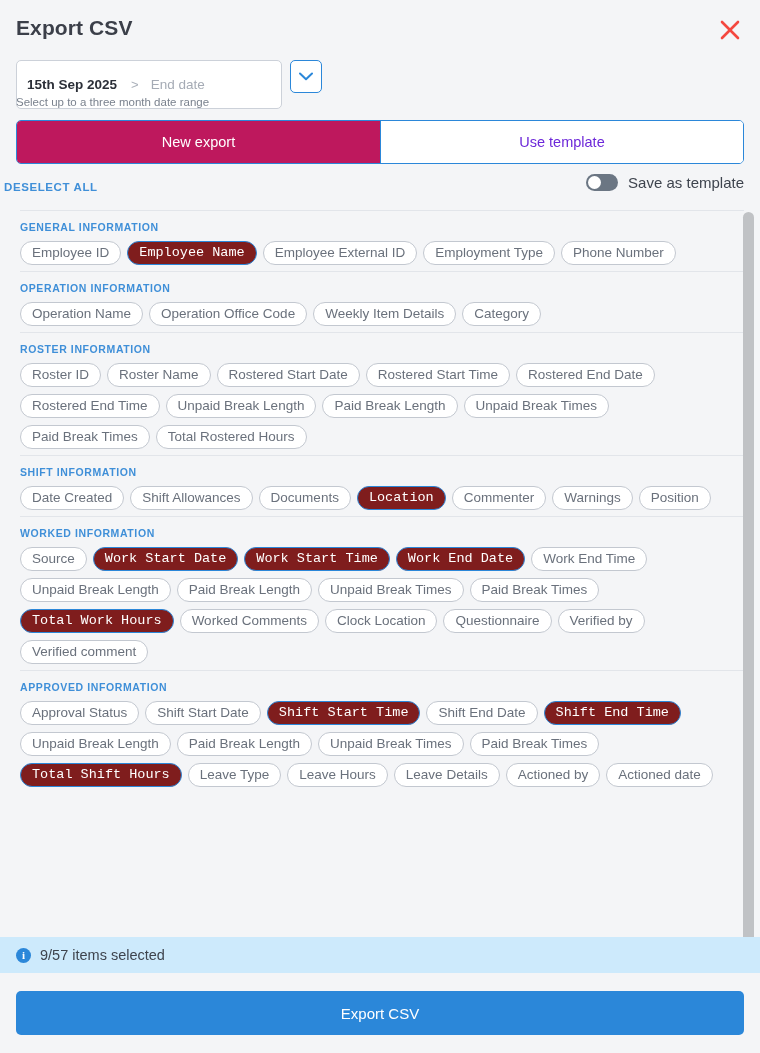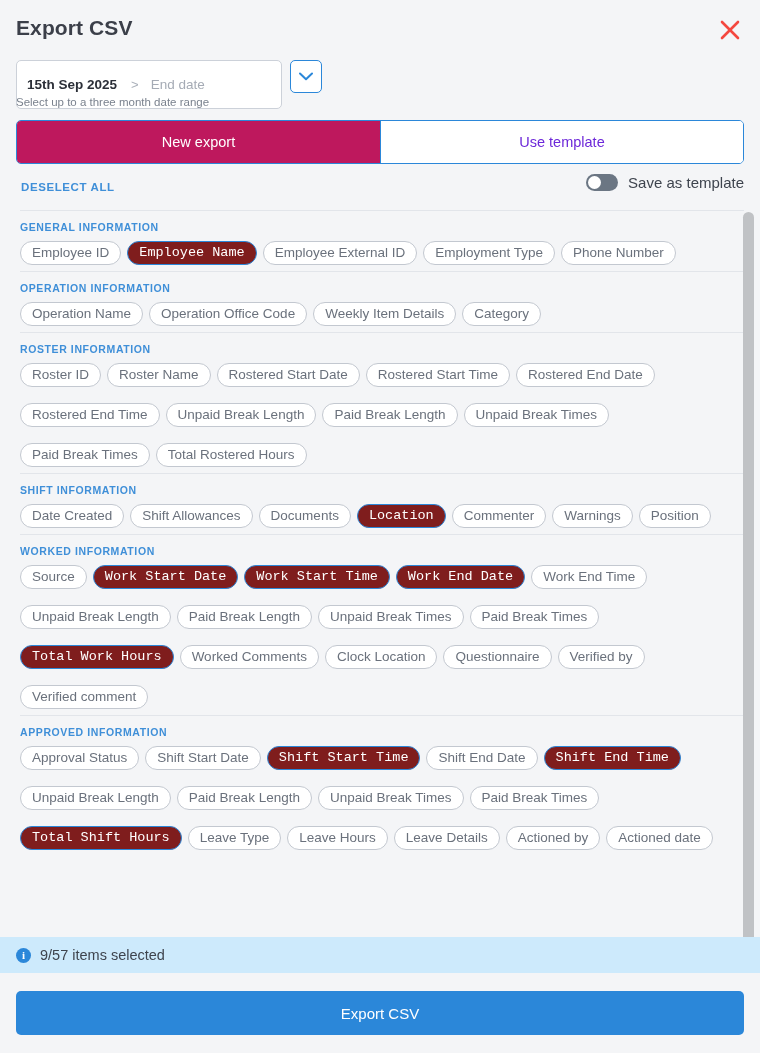--- a/index.html
+++ b/index.html
@@ -113,21 +113,21 @@
     background: #fff;
     color: #6d28d9;
   }
   .tab.active { background: #be185d; color: #fff; }
   .tab + .tab { border-left: 1.5px solid #2b87d9; }
 
   
   .actions {
     flex: 0 0 46px;
     position: relative;
-    padding: 0 21px;
+    padding: 0 4px;
     display: flex;
     align-items: center;
   }
   .deselect {
     font-size: 11.5px;
     font-weight: bold;
     color: #3f8fd8;
     letter-spacing: 0.6px;
     cursor: pointer;
   }
@@ -172,21 +172,21 @@
   }
   .section { padding: 10px 0 6px 0; border-top: 1px solid #e2e5ea; }
   .section:first-child { border-top: 1px solid #e2e5ea; }
   .section-title {
     font-size: 10.5px;
     font-weight: bold;
     color: #3f8fd8;
     letter-spacing: 0.6px;
     margin-bottom: 8px;
   }
-  .chips { display: flex; flex-wrap: wrap; gap: 16px 6px; }
+  .chips { display: flex; flex-wrap: wrap; gap: 7px 6px; }
   .chip {
     height: 24px;
     line-height: 22px;
     padding: 0 11px;
     border: 1px solid #c3c8d0;
     border-radius: 13px;
     background: #fff;
     font-size: 13.5px;
     color: #6a717c;
     cursor: pointer;

